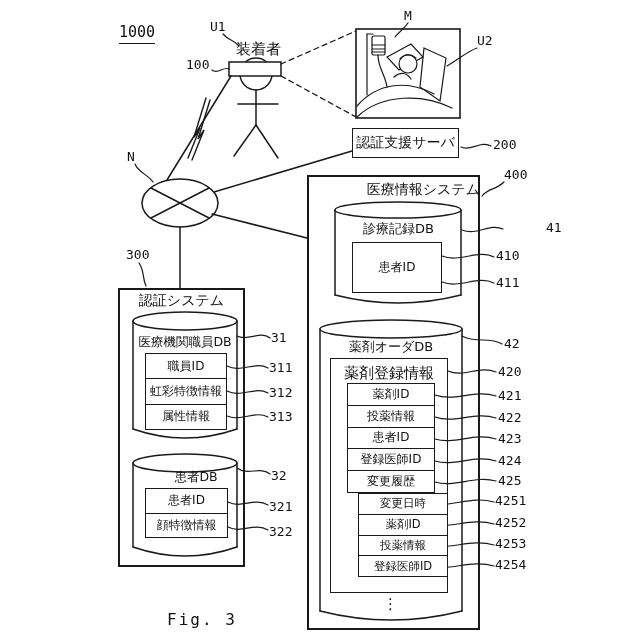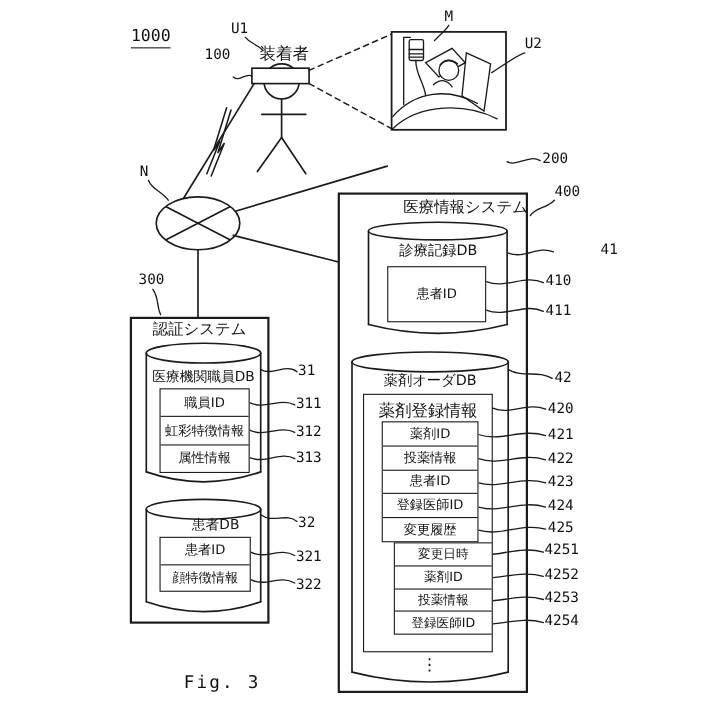--- a/index.html
+++ b/index.html
@@ -139,25 +139,28 @@
       <path d="M427,503 C450,509 470,495 494,502"></path>
       <path d="M427,524 C450,530 470,517 494,524"></path>
       <path d="M427,545 C450,551 470,538 494,545"></path>
       <path d="M427,566 C450,572 470,559 494,566"></path>
     </g>
   </svg>
 
   <div class="txt mono underl" style="left:119px; top:24px; font-size:15px;">1000</div>
   <div class="txt mono" style="left:210px; top:20px;">U1</div>
   <div class="txt cjk" style="left:236px; top:41px; font-size:15px;">装着者</div>
-  <div class="txt mono" style="left:186px; top:44px;">100</div>
+  <div class="txt mono" style="left:186px; top:58px;">100</div>
   <div class="txt mono" style="left:404px; top:9px;">M</div>
   <div class="txt mono" style="left:477px; top:34px;">U2</div>
   <div class="txt mono" style="left:127px; top:150px;">N</div>
 
+  <div class="namebox cjk" style="left:352px; top:128px; width:107px; height:30px; font-size:14px;">
+    <span>認証支援サーバ</span>
+  </div>
   <div class="txt mono" style="left:493px; top:138px;">200</div>
 
   <div class="txt mono" style="left:126px; top:248px;">300</div>
   <div class="box" style="left:118px; top:288px; width:127px; height:279px;"></div>
   <div class="txt cjk ctr" style="left:118px; top:293px; width:127px; font-size:14px;">認証システム</div>
 
   <div class="txt cjk ctr" style="left:133px; top:335px; width:104px; font-size:12.5px;">医療機関職員DB</div>
   <div class="rowbox cjk" style="left:145px; top:353px; width:82px; height:77px;">
     <div class="row">職員ID</div>
     <div class="row">虹彩特徴情報</div>

